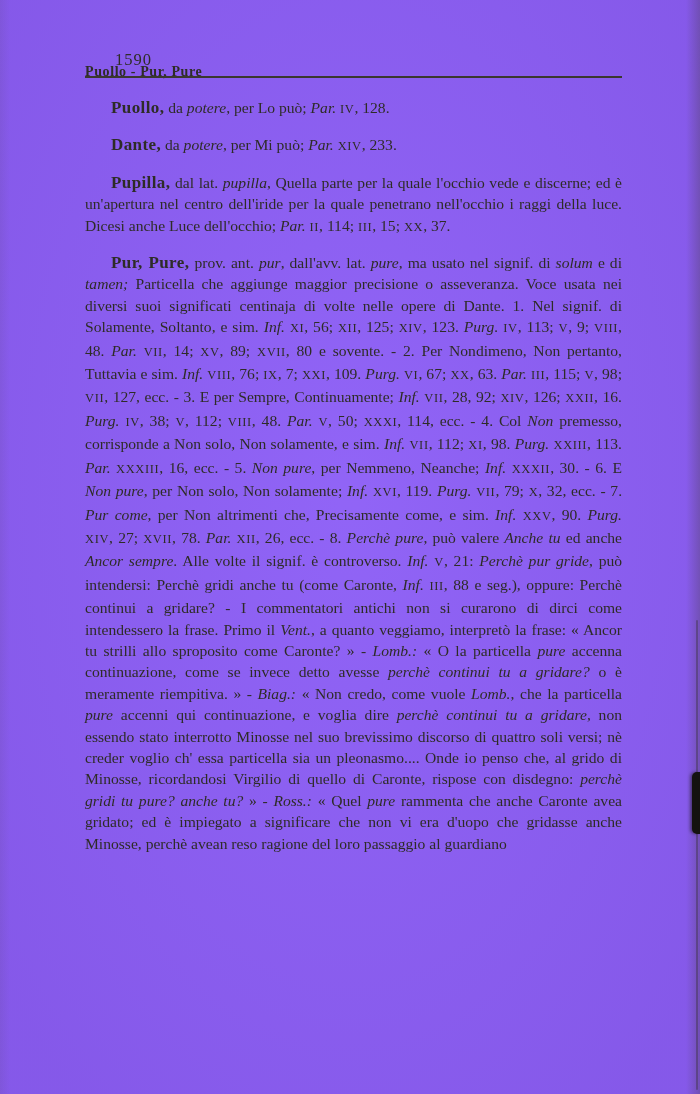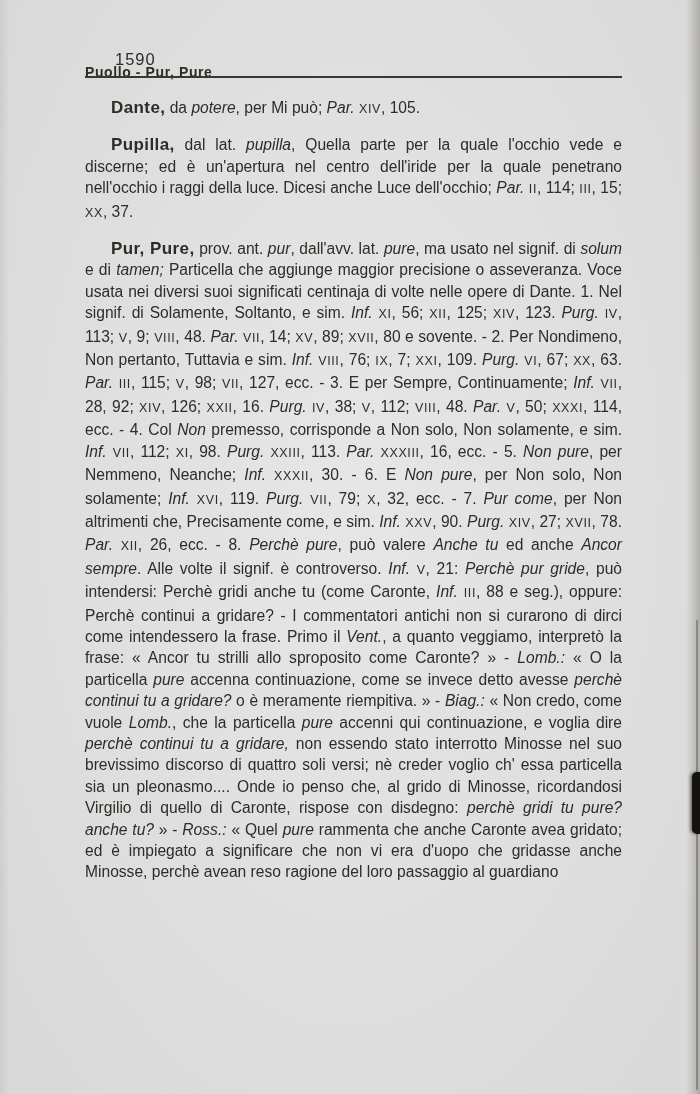--- a/index.html
+++ b/index.html
@@ -1,22 +1,22 @@
 <!DOCTYPE html>
 <html><head>
 <meta charset="utf-8">
 <style>
   html, body { margin: 0; padding: 0; }
   .page {
     position: relative;
     width: 700px;
     height: 1094px;
-    background: #e5e5e5;
+    background: #8b5cf6;
     overflow: hidden;
-    font-family: Liberation Sans, sans-serif;
+    font-family: Liberation Serif, serif;
     color: #2e2c27;
   }
   
   .page::before {
     content: "";
     position: absolute;
     inset: 0;
     background:
       linear-gradient(to left, rgba(60,54,42,0.28), rgba(60,54,42,0.0) 14px),
       linear-gradient(to right, rgba(60,54,42,0.08), rgba(60,54,42,0.0) 10px),
@@ -94,21 +94,22 @@
 
 <div class="page">
 
   <div class="pageno">1590</div>
 
   <div class="running-head">Puollo - Pur, Pure</div>
 
   <div class="head-rule"></div>
 
   <div class="content">
-      <p class="entry"><span class="lead">Dante,</span><span> da </span><span class="i">potere</span><span>, per Mi può; </span><span class="i">Par.</span><span> </span><span class="sc">XIV</span><span>, 105.</span></p>
+      <p class="entry"><span class="lead">Puollo,</span><span> da </span><span class="i">potere</span><span>, per Lo può; </span><span class="i">Par.</span><span> </span><span class="sc">IV</span><span>, 128.</span></p>
+      <p class="entry"><span class="lead">Dante,</span><span> da </span><span class="i">potere</span><span>, per Mi può; </span><span class="i">Par.</span><span> </span><span class="sc">XIV</span><span>, 233.</span></p>
       <p class="entry"><span class="lead">Pupilla,</span><span> dal lat. </span><span class="i">pupilla</span><span>, Quella parte per la quale l'occhio vede e discerne; ed è un'apertura nel centro dell'iride per la quale penetrano nell'occhio i raggi della luce. Dicesi anche Luce dell'occhio; </span><span class="i">Par.</span><span> </span><span class="sc">II</span><span>, 114; </span><span class="sc">III</span><span>, 15; </span><span class="sc">XX</span><span>, 37.</span></p>
       <p class="entry"><span class="lead">Pur, Pure,</span><span> prov. ant. </span><span class="i">pur</span><span>, dall'avv. lat. </span><span class="i">pure</span><span>, ma usato nel signif. di </span><span class="i">solum</span><span> e di </span><span class="i">tamen;</span><span> Particella che aggiunge maggior precisione o asseveranza. Voce usata nei diversi suoi significati centinaja di volte nelle opere di Dante. 1. Nel signif. di Solamente, Soltanto, e sim. </span><span class="i">Inf.</span><span> </span><span class="sc">XI</span><span>, 56; </span><span class="sc">XII</span><span>, 125; </span><span class="sc">XIV</span><span>, 123. </span><span class="i">Purg.</span><span> </span><span class="sc">IV</span><span>, 113; </span><span class="sc">V</span><span>, 9; </span><span class="sc">VIII</span><span>, 48. </span><span class="i">Par.</span><span> </span><span class="sc">VII</span><span>, 14; </span><span class="sc">XV</span><span>, 89; </span><span class="sc">XVII</span><span>, 80 e sovente. - 2. Per Nondimeno, Non pertanto, Tuttavia e sim. </span><span class="i">Inf.</span><span> </span><span class="sc">VIII</span><span>, 76; </span><span class="sc">IX</span><span>, 7; </span><span class="sc">XXI</span><span>, 109. </span><span class="i">Purg.</span><span> </span><span class="sc">VI</span><span>, 67; </span><span class="sc">XX</span><span>, 63. </span><span class="i">Par.</span><span> </span><span class="sc">III</span><span>, 115; </span><span class="sc">V</span><span>, 98; </span><span class="sc">VII</span><span>, 127, ecc. - 3. E per Sempre, Continuamente; </span><span class="i">Inf.</span><span> </span><span class="sc">VII</span><span>, 28, 92; </span><span class="sc">XIV</span><span>, 126; </span><span class="sc">XXII</span><span>, 16. </span><span class="i">Purg.</span><span> </span><span class="sc">IV</span><span>, 38; </span><span class="sc">V</span><span>, 112; </span><span class="sc">VIII</span><span>, 48. </span><span class="i">Par.</span><span> </span><span class="sc">V</span><span>, 50; </span><span class="sc">XXXI</span><span>, 114, ecc. - 4. Col </span><span class="i">Non</span><span> premesso, corrisponde a Non solo, Non solamente, e sim. </span><span class="i">Inf.</span><span> </span><span class="sc">VII</span><span>, 112; </span><span class="sc">XI</span><span>, 98. </span><span class="i">Purg.</span><span> </span><span class="sc">XXIII</span><span>, 113. </span><span class="i">Par.</span><span> </span><span class="sc">XXXIII</span><span>, 16, ecc. - 5. </span><span class="i">Non pure</span><span>, per Nemmeno, Neanche; </span><span class="i">Inf.</span><span> </span><span class="sc">XXXII</span><span>, 30. - 6. E </span><span class="i">Non pure</span><span>, per Non solo, Non solamente; </span><span class="i">Inf.</span><span> </span><span class="sc">XVI</span><span>, 119. </span><span class="i">Purg.</span><span> </span><span class="sc">VII</span><span>, 79; </span><span class="sc">X</span><span>, 32, ecc. - 7. </span><span class="i">Pur come</span><span>, per Non altrimenti che, Precisamente come, e sim. </span><span class="i">Inf.</span><span> </span><span class="sc">XXV</span><span>, 90. </span><span class="i">Purg.</span><span> </span><span class="sc">XIV</span><span>, 27; </span><span class="sc">XVII</span><span>, 78. </span><span class="i">Par.</span><span> </span><span class="sc">XII</span><span>, 26, ecc. - 8. </span><span class="i">Perchè pure</span><span>, può valere </span><span class="i">Anche tu</span><span> ed anche </span><span class="i">Ancor sempre</span><span>. Alle volte il signif. è controverso. </span><span class="i">Inf.</span><span> </span><span class="sc">V</span><span>, 21: </span><span class="i">Perchè pur gride</span><span>, può intendersi: Perchè gridi anche tu (come Caronte, </span><span class="i">Inf.</span><span> </span><span class="sc">III</span><span>, 88 e seg.), oppure: Perchè continui a gridare? - I commentatori antichi non si curarono di dirci come intendessero la frase. Primo il </span><span class="i">Vent.</span><span>, a quanto veggiamo, interpretò la frase: « Ancor tu strilli allo sproposito come Caronte? » - </span><span class="i">Lomb.:</span><span> « O la particella </span><span class="i">pure</span><span> accenna continuazione, come se invece detto avesse </span><span class="i">perchè continui tu a gridare?</span><span> o è meramente riempitiva. » - </span><span class="i">Biag.:</span><span> « Non credo, come vuole </span><span class="i">Lomb.</span><span>, che la particella </span><span class="i">pure</span><span> accenni qui continuazione, e voglia dire </span><span class="i">perchè continui tu a gridare,</span><span> non essendo stato interrotto Minosse nel suo brevissimo discorso di quattro soli versi; nè creder voglio ch' essa particella sia un pleonasmo.... Onde io penso che, al grido di Minosse, ricordandosi Virgilio di quello di Caronte, rispose con disdegno: </span><span class="i">perchè gridi tu pure? anche tu?</span><span> » - </span><span class="i">Ross.:</span><span> « Quel </span><span class="i">pure</span><span> rammenta che anche Caronte avea gridato; ed è impiegato a significare che non vi era d'uopo che gridasse anche Minosse, perchè avean reso ragione del loro passaggio al guardiano</span></p>
     </div>
 
   <div class="scan-artifact-streak"></div>
 
   <div class="scan-artifact-blob"></div>
 
 </div>
 

